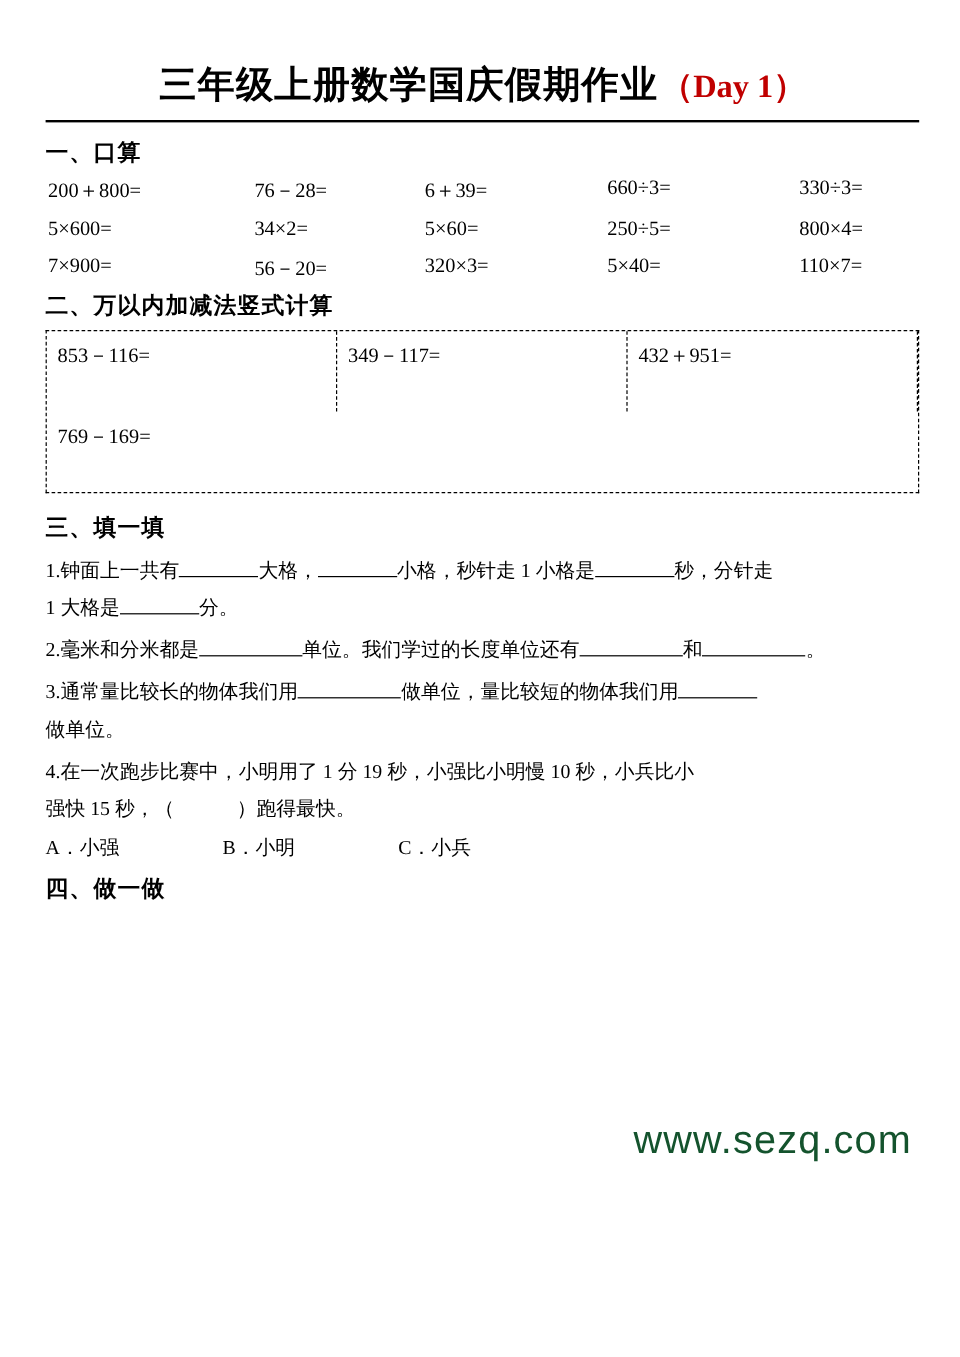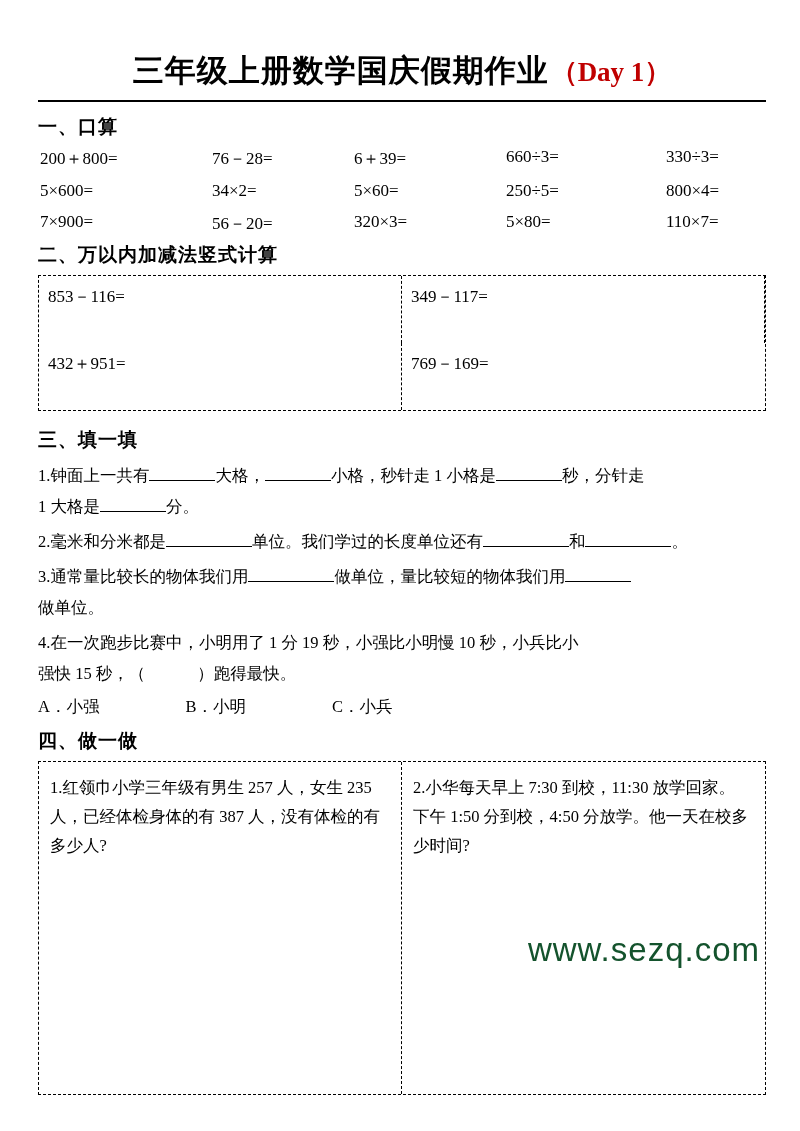--- a/index.html
+++ b/index.html
@@ -71,21 +71,21 @@
     padding-left: 2px;
   }
   .oral-cell {
     white-space: nowrap;
     font-family: "Liberation Serif", serif;
   }
 
   
   .vert-box {
     display: grid;
-    grid-template-columns: repeat(2, 1fr);
+    grid-template-columns: repeat(3, 1fr);
     border: 1px dashed #000;
     height: 134px;
     margin-bottom: 16px;
   }
   .vert-cell {
     border-right: 1px dashed #000;
     padding: 9px 0 0 9px;
     font-size: 17px;
     white-space: nowrap;
   }
@@ -160,21 +160,21 @@
     <div class="oral-cell">660÷3=</div>
     <div class="oral-cell">330÷3=</div>
     <div class="oral-cell">5×600=</div>
     <div class="oral-cell">34×2=</div>
     <div class="oral-cell">5×60=</div>
     <div class="oral-cell">250÷5=</div>
     <div class="oral-cell">800×4=</div>
     <div class="oral-cell">7×900=</div>
     <div class="oral-cell">56－20=</div>
     <div class="oral-cell">320×3=</div>
-    <div class="oral-cell">5×80=</div>
+    <div class="oral-cell">5×40=</div>
     <div class="oral-cell">110×7=</div>
   </div>
 
   <div class="sec-head">二、万以内加减法竖式计算</div>
   <div class="vert-box">
     <div class="vert-cell">853－116=</div>
     <div class="vert-cell">349－117=</div>
     <div class="vert-cell">432＋951=</div>
     <div class="vert-cell">769－169=</div>
   </div>
@@ -216,23 +216,15 @@
       <div class="choices">
         <span class="choice">A．小强</span>
         <span class="choice">B．小明</span>
         <span class="choice">C．小兵</span>
       </div>
     </div>
 
   </div>
 
   <div class="sec-head">四、做一做</div>
-  <div class="do-box">
-    <div class="do-cell">
-      <p>1.红领巾小学三年级有男生 257 人，女生 235 人，已经体检身体的有 387 人，没有体检的有多少人?</p>
-    </div>
-    <div class="do-cell">
-      <p>2.小华每天早上 7:30 到校，11:30 放学回家。下午 1:50 分到校，4:50 分放学。他一天在校多少时间?</p>
-    </div>
-  </div>
 
   <div class="watermark">www.sezq.com</div>
 </div>
 
 </body></html>

